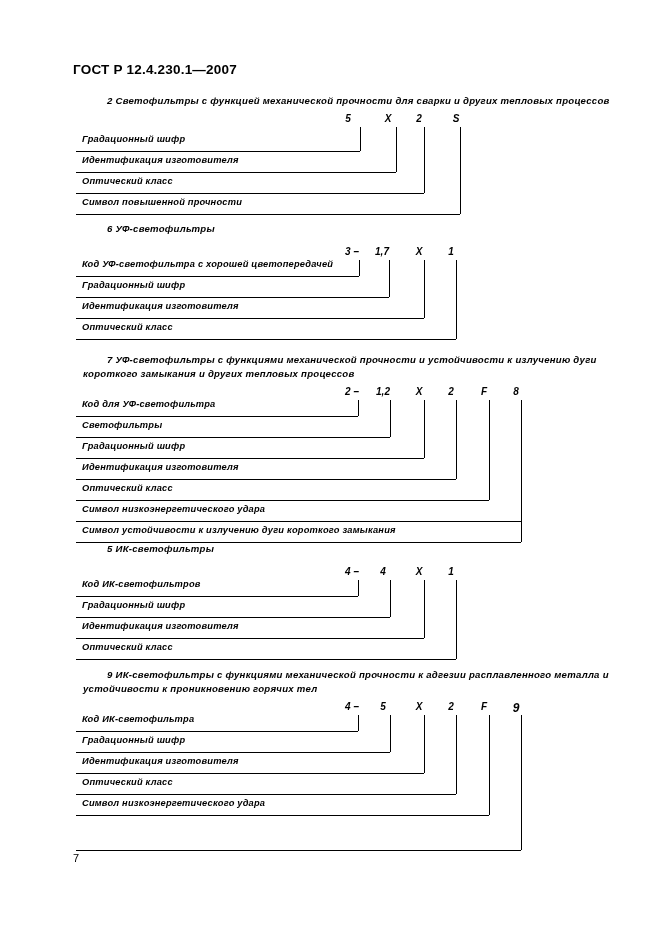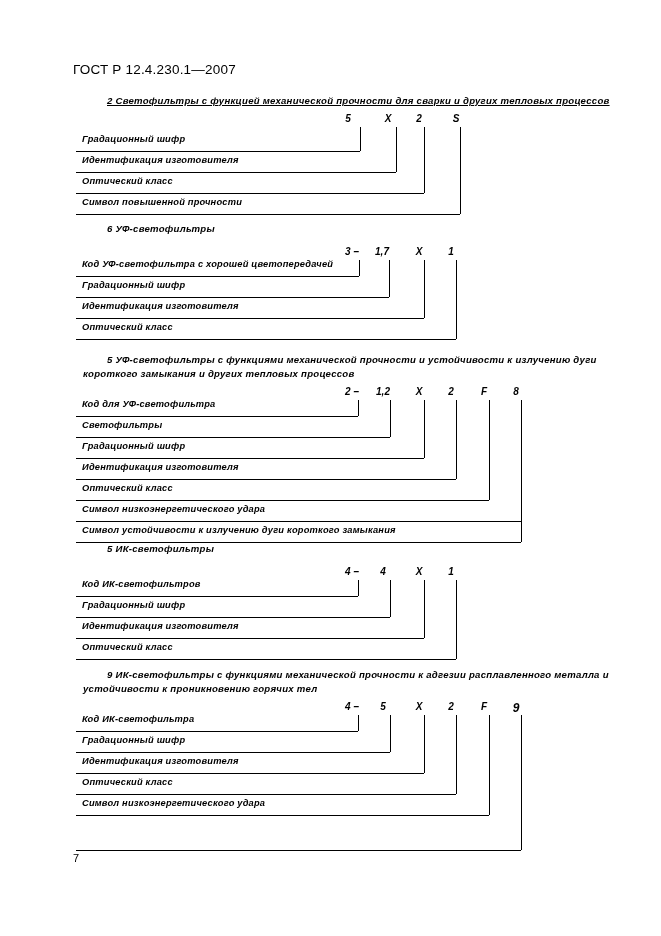--- a/index.html
+++ b/index.html
@@ -22,21 +22,21 @@
     width: 661px;
     height: 936px;
     background: #fff;
   }
 
   .doc-title {
     position: absolute;
     left: 73px;
     top: 62px;
     font-family: "Liberation Sans", sans-serif;
-    font-weight: normal;
+    font-weight: bold;
     font-size: 13.5px;
     letter-spacing: 0.2px;
     white-space: nowrap;
   }
 
   .sec-heading {
     position: absolute;
     left: 83px;
     width: 545px;
     font-family: "Liberation Sans", sans-serif;
@@ -117,21 +117,21 @@
   }
 </style>
 </head>
 <body>
 
 <div class="page">
 
   <div class="doc-title">ГОСТ Р 12.4.230.1—2007</div>
 
   <div id="diagram-root">
-      <div class="sec-heading single" style="top: 94px; text-decoration: underline;">2  Светофильтры с функцией механической прочности для сварки и других тепловых процессов</div>
+      <div class="sec-heading single" style="top: 94px;">2  Светофильтры с функцией механической прочности для сварки и других тепловых процессов</div>
       <div class="codes" style="top: 113px;">
         <span class="code" style="left: 348px;">5</span>
         <span class="code" style="left: 388px;">X</span>
         <span class="code" style="left: 419px;">2</span>
         <span class="code" style="left: 456px;">S</span>
       </div>
       <div class="rows" style="top: 133px;">
         <div class="vline" style="left: 360px; top: -6px; height: 24px;"></div>
         <div class="row" style="top: 0px; height: 21px;">
           <div class="row-label">Градационный шифр</div>
@@ -175,21 +175,21 @@
         <div class="row" style="top: 42px; height: 21px;">
           <div class="row-label">Идентификация изготовителя</div>
           <div class="hline" style="left: 76px; top: 18px; width: 348px;"></div>
         </div>
         <div class="vline" style="left: 456px; top: 2px; height: 79px;"></div>
         <div class="row" style="top: 63px; height: 21px;">
           <div class="row-label">Оптический класс</div>
           <div class="hline" style="left: 76px; top: 18px; width: 380px;"></div>
         </div>
       </div>
-      <div class="sec-heading" style="top: 353px;">5  УФ-светофильтры с функциями механической прочности и устойчивости к излучению дуги короткого замыкания и других тепловых процессов</div>
+      <div class="sec-heading" style="top: 353px;">7  УФ-светофильтры с функциями механической прочности и устойчивости к излучению дуги короткого замыкания и других тепловых процессов</div>
       <div class="codes" style="top: 386px;">
         <span class="code" style="left: 352px;">2 –</span>
         <span class="code" style="left: 383px;">1,2</span>
         <span class="code" style="left: 419px;">X</span>
         <span class="code" style="left: 451px;">2</span>
         <span class="code" style="left: 484px;">F</span>
         <span class="code" style="left: 516px;">8</span>
       </div>
       <div class="rows" style="top: 398px;">
         <div class="vline" style="left: 358px; top: 2px; height: 16px;"></div>

